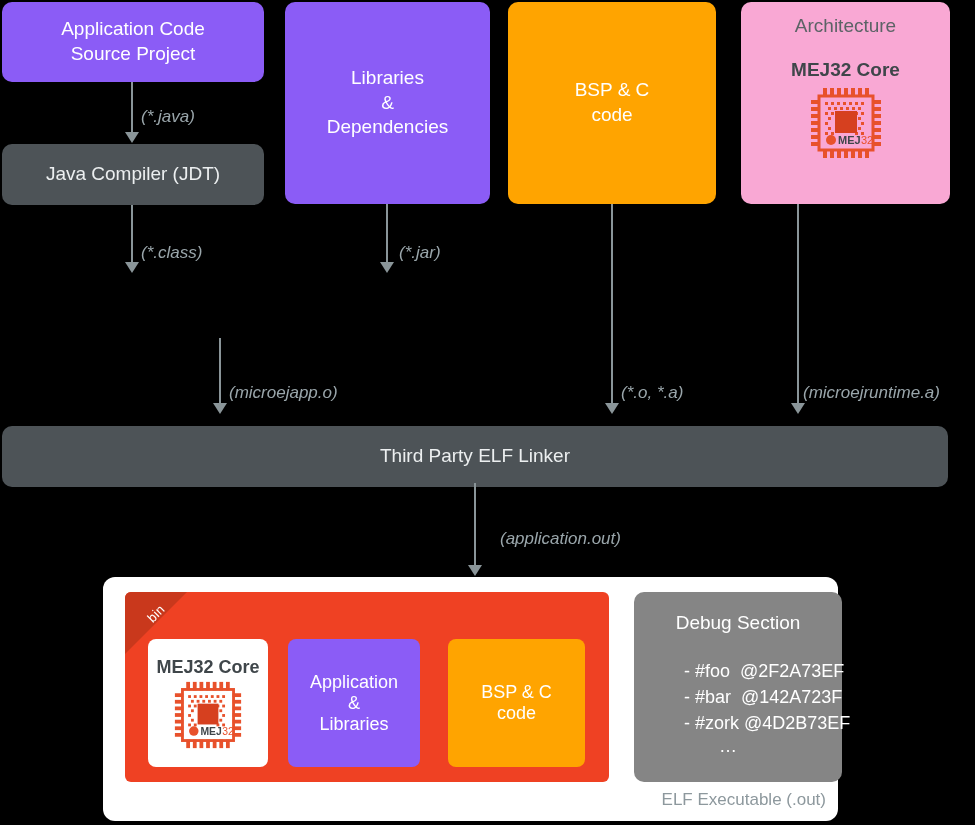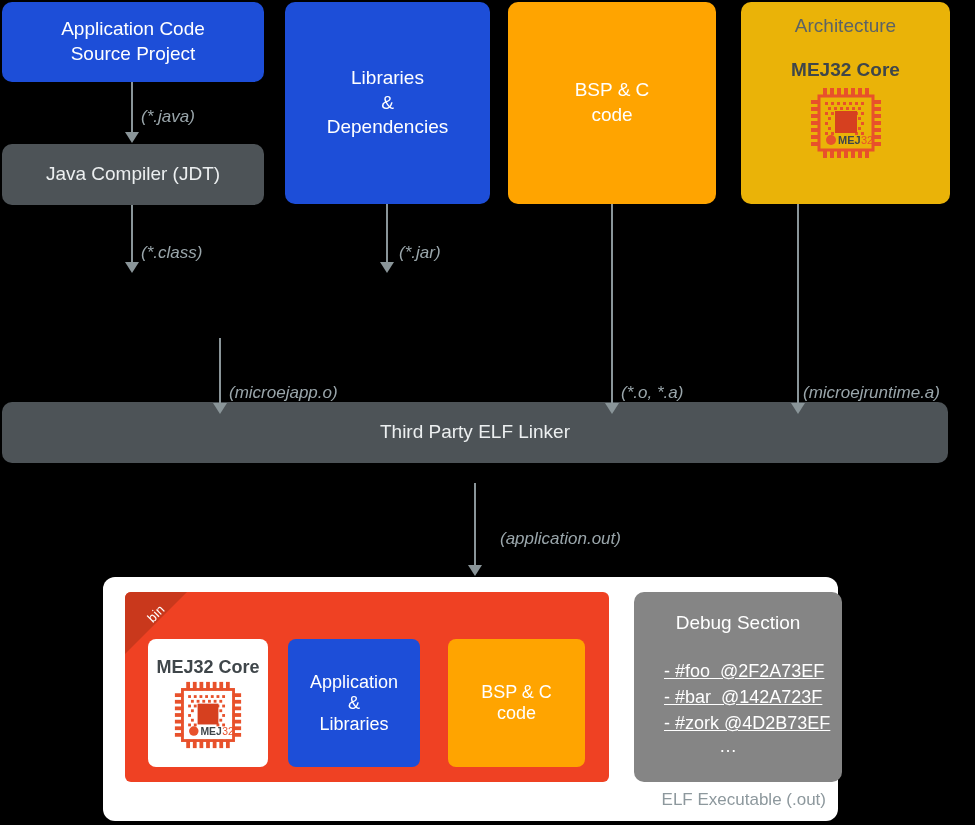--- a/index.html
+++ b/index.html
@@ -22,24 +22,24 @@
     position: absolute;
     box-sizing: border-box;
     display: flex;
     align-items: center;
     justify-content: center;
     text-align: center;
     border-radius: 10px;
     line-height: 1.3;
   }
 
-  .green  { background: #1d4ed8; color: #ffffff; }
+  .green  { background: #8b5cf6; color: #ffffff; }
   .orange { background: #ffa400; color: #ffffff; }
   .grey   { background: #4d5357; color: #eceff0; }
-  .white  { background: #eab308; color: #5c6366; }
+  .white  { background: #f9a8d4; color: #5c6366; }
 
   .lbl-line { display: block; }
 
   
   .vline {
     position: absolute;
     width: 2px;
     background: #8a9599;
   }
   .arrowhead {
@@ -127,24 +127,23 @@
     padding-top: 20px;
     margin-left: 14px;
   }
   #debug-title {
     text-align: center;
     font-size: 19px;
     margin-bottom: 24px;
   }
   .debug-line {
     font-size: 18px;
-    padding-left: 30px;
+    padding-left: 50px;
     line-height: 1.45;
     white-space: pre;
-    text-decoration: underline;
   }
   .debug-ellipsis {
     text-align: center;
     font-size: 18px;
     letter-spacing: 2px;
     padding-right: 18px;
   }
   #mej32-core-title {
     font-size: 18px;
     font-weight: bold;
@@ -273,21 +272,21 @@
 
 
   <div class="vline" style="left:131px; top:205px; height:58px;"></div>
   <div class="arrowhead" style="left:125px; top:262px;"></div>
   <div class="edge-label" style="left:141px; top:243px;">(*.class)</div>
 
   <div class="vline" style="left:386px; top:204px; height:59px;"></div>
   <div class="arrowhead" style="left:380px; top:262px;"></div>
   <div class="edge-label" style="left:399px; top:243px;">(*.jar)</div>
 
-  <div class="box grey" style="left:2px; top:402px; width:946px; height:61px; font-size:19px;">
+  <div class="box grey" style="left:2px; top:426px; width:946px; height:61px; font-size:19px;">
     <span>Third Party ELF Linker</span>
   </div>
 
   <div class="vline" style="left:219px; top:338px; height:66px;"></div>
   <div class="arrowhead" style="left:213px; top:403px;"></div>
   <div class="edge-label" style="left:229px; top:383px;">(microejapp.o)</div>
 
   <div class="vline" style="left:611px; top:204px; height:200px;"></div>
   <div class="arrowhead" style="left:605px; top:403px;"></div>
   <div class="edge-label" style="left:621px; top:383px;">(*.o, *.a)</div>

